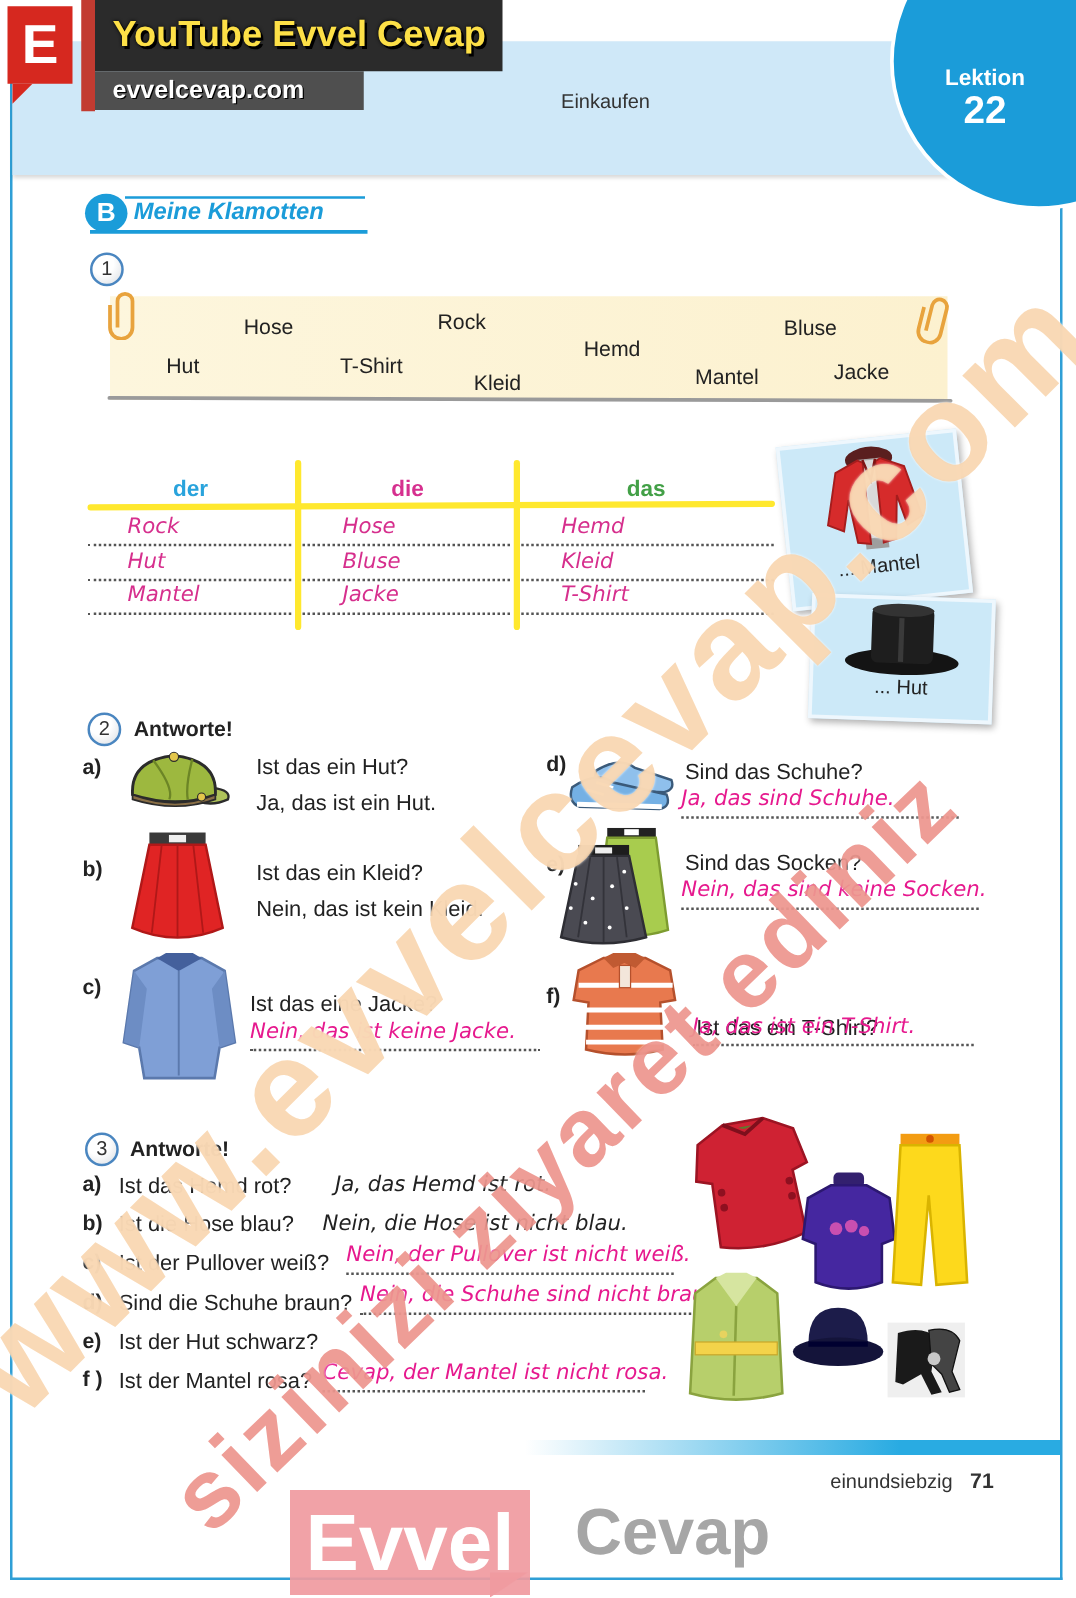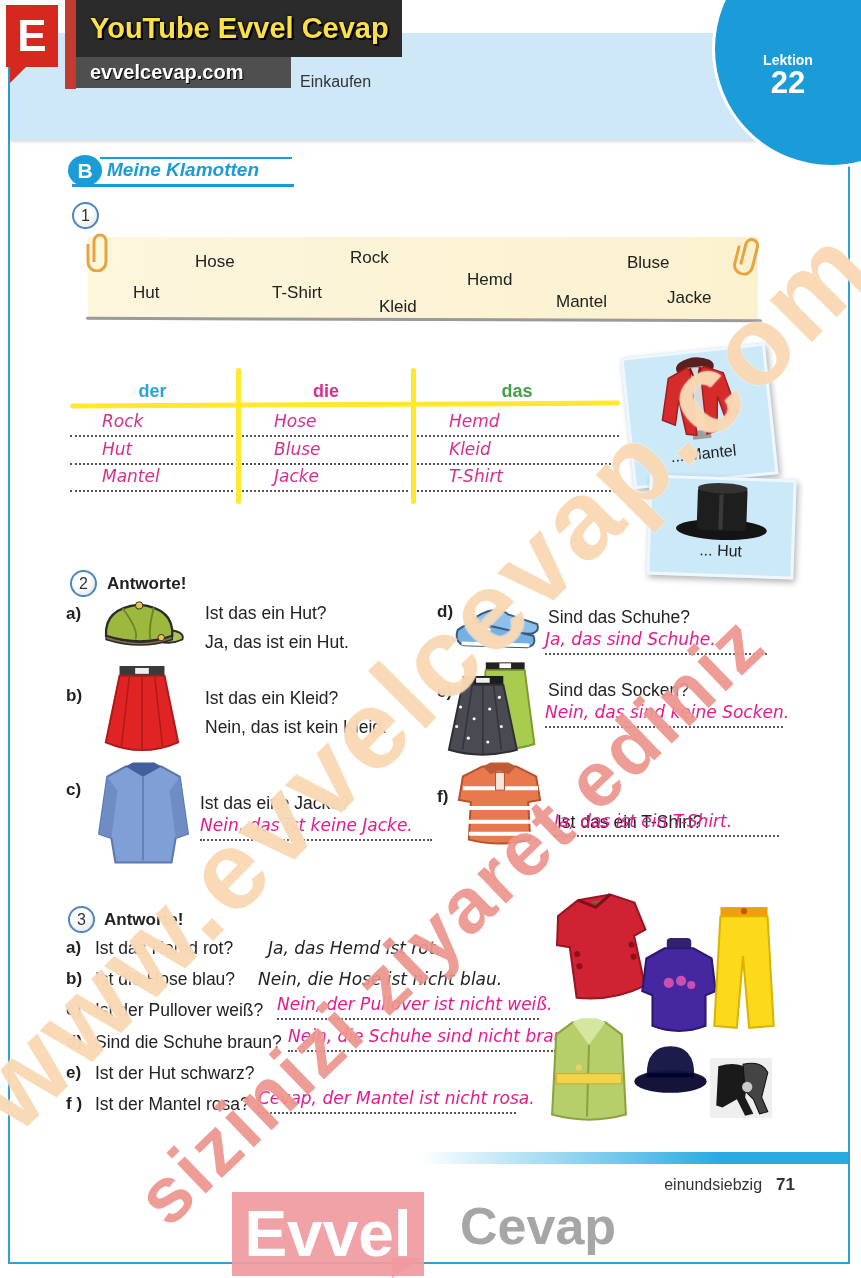--- a/index.html
+++ b/index.html
@@ -7,25 +7,25 @@
         font-family:"Liberation Sans",sans-serif;color:#222;}
   .abs{position:absolute;}
 
   
   .frame-left{left:8px;top:30px;width:2px;height:1234px;background:#2f9fd6;}
   .frame-right{left:848px;top:140px;width:2px;height:1124px;background:#2f9fd6;}
   .frame-bottom{left:8px;top:1262px;width:842px;height:2px;background:#2f9fd6;}
 
   
   .band{left:10px;top:33px;width:838px;height:107px;background:#cfe8f8;box-shadow:0 2px 3px rgba(0,0,0,.15);}
-  .einkaufen{left:300px;top:73px;width:220px;text-align:left;font-size:16px;color:#333;}
+  .einkaufen{left:300px;top:73px;width:220px;text-align:right;font-size:16px;color:#333;}
   .lektion-circle{left:712px;top:-70px;width:238px;height:238px;border-radius:50%;
      background:#1b9cd9;border:3px solid #fff;box-sizing:border-box;}
   .lektion-text{left:732px;top:52px;width:112px;text-align:center;color:#fff;font-weight:bold;z-index:3;}
-  .lektion-text .l1{font-size:14px;display:block;}
+  .lektion-text .l1{font-size:18px;display:block;}
   .lektion-text .l2{font-size:31px;display:block;line-height:30px;}
 
   
   .e-box{left:6px;top:5px;width:52px;height:62px;background:#d6281f;z-index:6;
      display:flex;align-items:center;justify-content:center;color:#fff;font-weight:bold;font-size:44px;}
   .e-tail{left:10px;top:67px;width:0;height:0;border-left:16px solid #d6281f;border-bottom:16px solid transparent;z-index:6;}
   .red-strip{left:65px;top:0;width:11px;height:89px;background:#c23b31;z-index:5;}
   .yt-bar{left:76px;top:0;width:326px;height:57px;background:#2b2b2b;z-index:5;
      display:flex;align-items:center;padding-left:14px;box-sizing:border-box;}
   .yt-bar span{color:#fde047;font-weight:bold;font-size:29px;text-shadow:0 0 3px #000,2px 2px 0 #000;}

